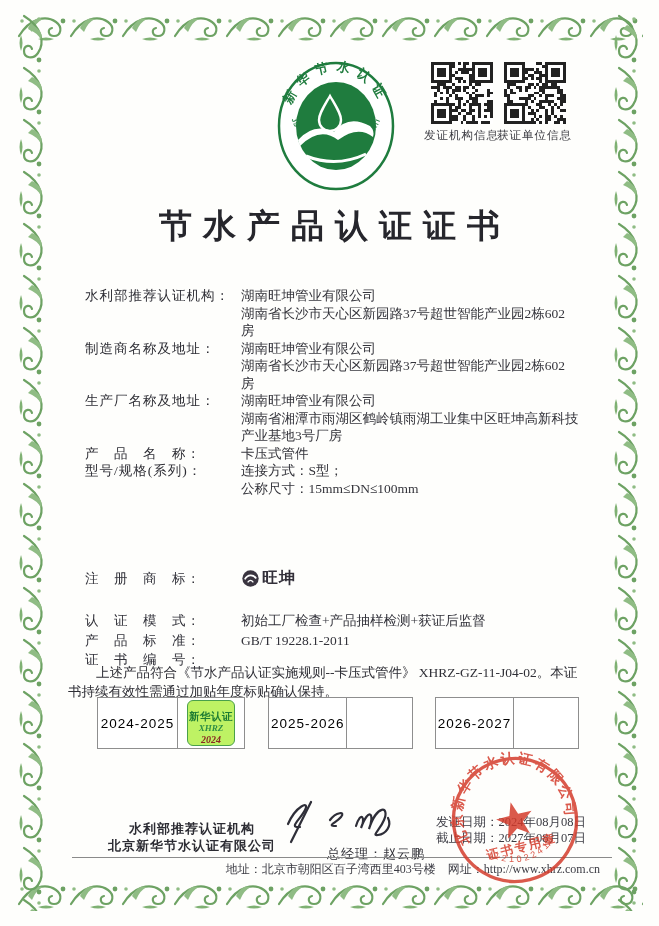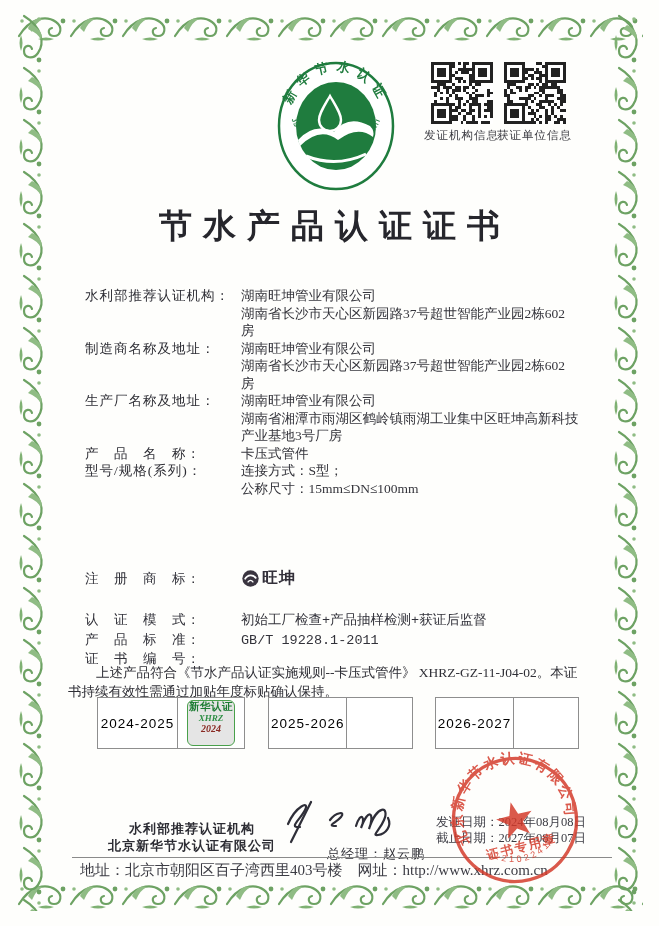--- a/index.html
+++ b/index.html
@@ -26,50 +26,50 @@
   .fields{position:absolute;left:85px;top:287px;width:527px;font-size:13.5px;line-height:17.5px;}
   .field-row{display:flex;align-items:flex-start;}
   .field-label{width:156px;flex:none;letter-spacing:1px;color:#2d2d34;}
   .field-value{flex:1;color:#34343b;}
 
   .tm-row{position:absolute;left:85px;top:568px;display:flex;align-items:center;font-size:13.5px;}
   .tm-label{width:156px;letter-spacing:1px;}
   .tm-logo{width:19px;height:19px;margin-right:2px;}
   .tm-name{font-weight:bold;font-size:16px;letter-spacing:1px;color:#33303a;}
 
-  .cert-fields{position:absolute;left:85px;top:611px;width:527px;font-size:13.5px;line-height:19.5px;font-family:Liberation Mono, monospace;}
+  .cert-fields{position:absolute;left:85px;top:611px;width:527px;font-size:13.5px;line-height:19.5px;}
   .cert-row{display:flex;}
   .cert-label{width:156px;flex:none;letter-spacing:1px;}
   .cert-value{flex:1;}
 
   .statement{position:absolute;left:68px;top:664px;width:546px;font-size:13.5px;line-height:18.5px;color:#2f2f36;}
   .statement .l1{padding-left:28px;}
 
   .year-boxes{position:absolute;left:0;top:697px;width:659px;height:50px;}
   .ybox{position:absolute;top:0;height:50px;border:1px solid #8e8e8e;display:flex;background:#fff;}
   #ybox-1{left:97px;width:146px;}
   #ybox-2{left:268px;width:143px;}
   #ybox-3{left:435px;width:142px;}
   .ybox .cell-l{flex:1.2;display:flex;align-items:center;justify-content:center;
       font-family:"Liberation Sans","DejaVu Sans",sans-serif;font-size:13.5px;letter-spacing:1px;color:#000000;}
   .ybox .cell-r{flex:1;border-left:1px solid #8e8e8e;display:flex;align-items:center;justify-content:center;}
-  .sticker{width:46px;height:44px;background:#e5e5e5;border:1.5px solid #49a04b;border-radius:6px;
-      display:flex;flex-direction:column;align-items:center;justify-content:flex-start;line-height:1.15;}
+  .sticker{width:46px;height:44px;background:#bef264;border:1.5px solid #49a04b;border-radius:6px;
+      display:flex;flex-direction:column;align-items:center;justify-content:flex-end;line-height:1.15;}
   .sticker .s1{font-size:10.5px;font-weight:bold;color:#1d7c33;letter-spacing:.5px;}
   .sticker .s2{font-size:9px;font-weight:bold;font-style:italic;color:#2f8f46;
       font-family:"Liberation Serif",serif;}
   .sticker .s3{font-size:10px;font-weight:bold;font-style:italic;color:#8a2b24;}
 
   .org-block{position:absolute;left:83px;top:820px;width:218px;text-align:center;
       font-size:13px;font-weight:600;line-height:17px;letter-spacing:1px;color:#2c2c33;}
   .signature{position:absolute;left:278px;top:796px;width:145px;height:54px;}
   .signer{position:absolute;left:296px;top:845px;width:160px;text-align:center;font-size:13px;color:#2f2f36;letter-spacing:1px;}
   .dates{position:absolute;left:436px;top:815px;font-size:12.5px;line-height:15.5px;color:#3c3c44;z-index:1;}
   .footer-rule{position:absolute;left:72px;top:857px;width:540px;border-top:1px solid #8a8a8a;}
-  .address-line{position:absolute;left:80px;top:861px;width:520px;text-align:left;font-size:15px;color:#3c3c44;}
+  .address-line{position:absolute;left:80px;top:861px;width:520px;text-align:right;font-size:12px;color:#3c3c44;}
   .stamp{position:absolute;left:443px;top:748px;width:144px;height:144px;opacity:.84;z-index:2;}
 </style>
 </head>
 <body>
 
 <div class="page">
 
   <svg class="bstrip" id="bs-top" preserveAspectRatio="none">
     <defs>
         <pattern id="pt-top" width="52" height="30" patternUnits="userSpaceOnUse">

